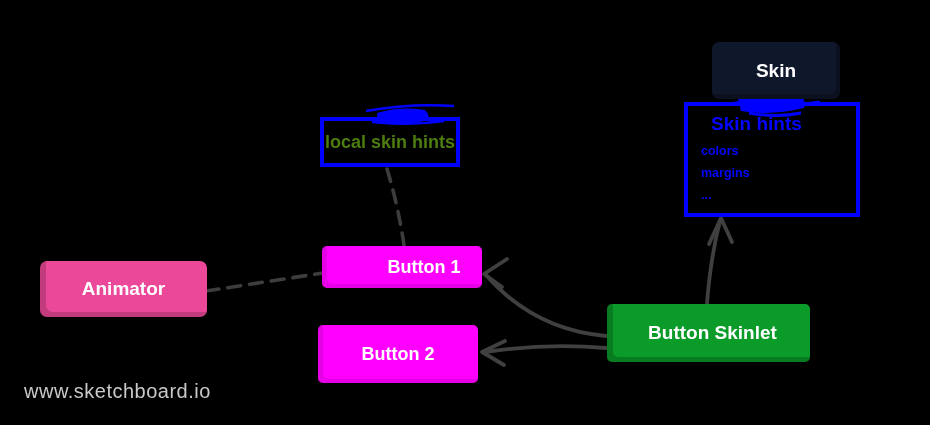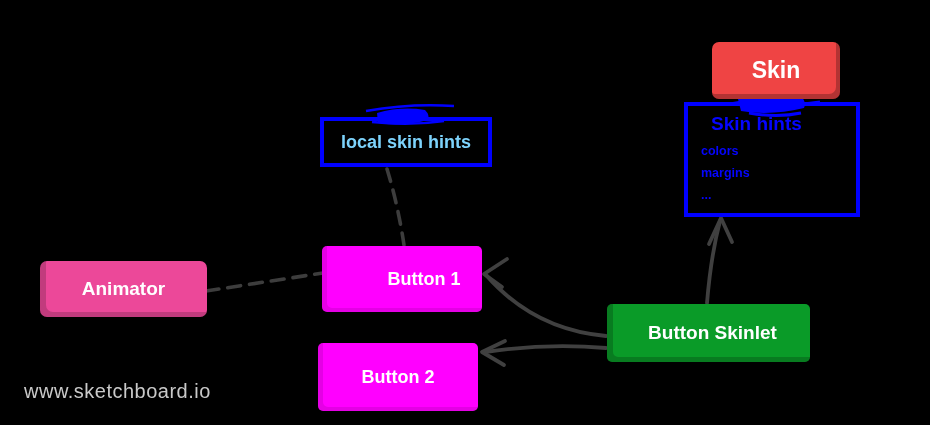--- a/index.html
+++ b/index.html
@@ -12,54 +12,54 @@
   }
   #edge-layer{position:absolute;left:0;top:0;width:930px;height:425px;}
   .node{
     position:absolute;
     display:flex;align-items:center;justify-content:center;
     color:#fff;font-weight:bold;
     box-sizing:border-box;
   }
   .node-skin{
     left:712px;top:42px;width:128px;height:57px;
-    background:#ef4444;border-radius:7px;
+    background:#0f172a;border-radius:7px;
     box-shadow:inset -4px -5px 0 rgba(0,0,0,0.25);
-    font-size:23px;
+    font-size:19px;
     text-align:center;
   }
   .node-skin-hints{
     left:684px;top:102px;width:176px;height:115px;
     border:4px solid #0000ff;
     background:transparent;
     display:block;
     padding:7px 0 0 13px;
     color:#0505ff;
   }
   .node-skin-hints .hint-title{font-size:19px;font-weight:bold;margin:0 0 9px 10px;}
   .node-skin-hints .hint-line{font-size:12.5px;font-weight:bold;margin:0 0 8px 0;}
   .node-local-hints{
-    left:320px;top:117px;width:172px;height:50px;
+    left:320px;top:117px;width:140px;height:50px;
     border:4px solid #0000ff;
     background:transparent;
-    color:#7dd3fc;font-size:18px;
+    color:#4d7c0f;font-size:18px;
   }
   .node-animator{
     left:40px;top:261px;width:167px;height:56px;
     background:#ec4899;border-radius:7px;
     box-shadow:inset 6px -5px 0 rgba(0,0,0,0.18);
     font-size:19px;
   }
   .node-button{
     background:#ff00ff;border-radius:5px;
     box-shadow:inset 5px -4px 0 rgba(0,0,0,0.10);
     font-size:18px;
   }
-  .node-button1{left:322px;top:246px;width:160px;height:66px;padding-left:44px;}
-  .node-button2{left:318px;top:343px;width:160px;height:68px;}
+  .node-button1{left:322px;top:246px;width:160px;height:42px;padding-left:44px;}
+  .node-button2{left:318px;top:325px;width:160px;height:58px;}
   .node-skinlet{
     left:607px;top:304px;width:203px;height:58px;
     background:#0a9b28;border-radius:5px;
     box-shadow:inset 6px -5px 0 rgba(0,0,0,0.20);
     font-size:19px;
     padding-left:8px;
   }
   .watermark{
     position:absolute;left:24px;top:380px;
     color:#c9c9c9;font-size:20px;font-weight:normal;

